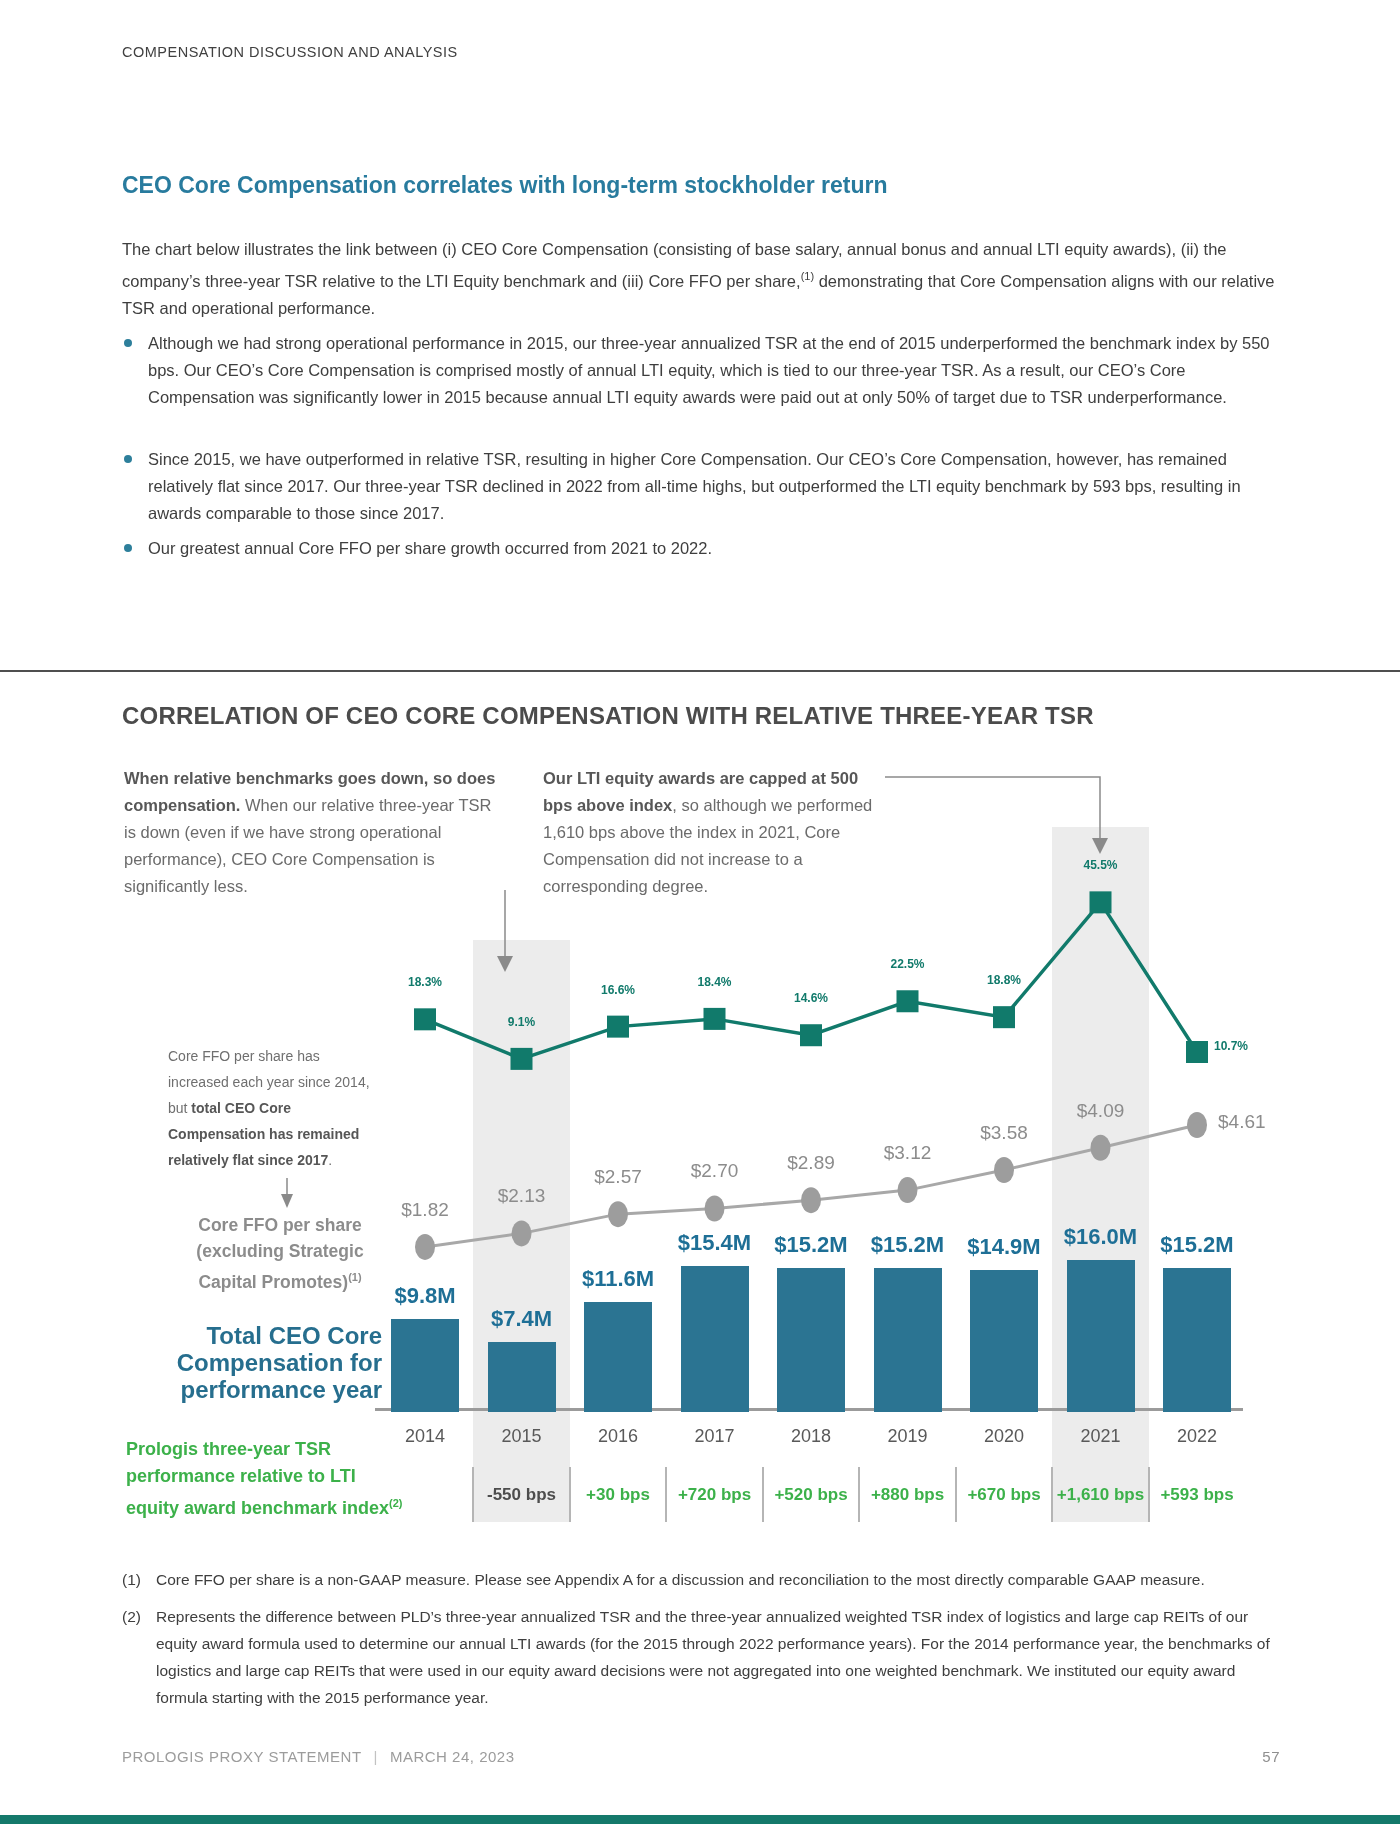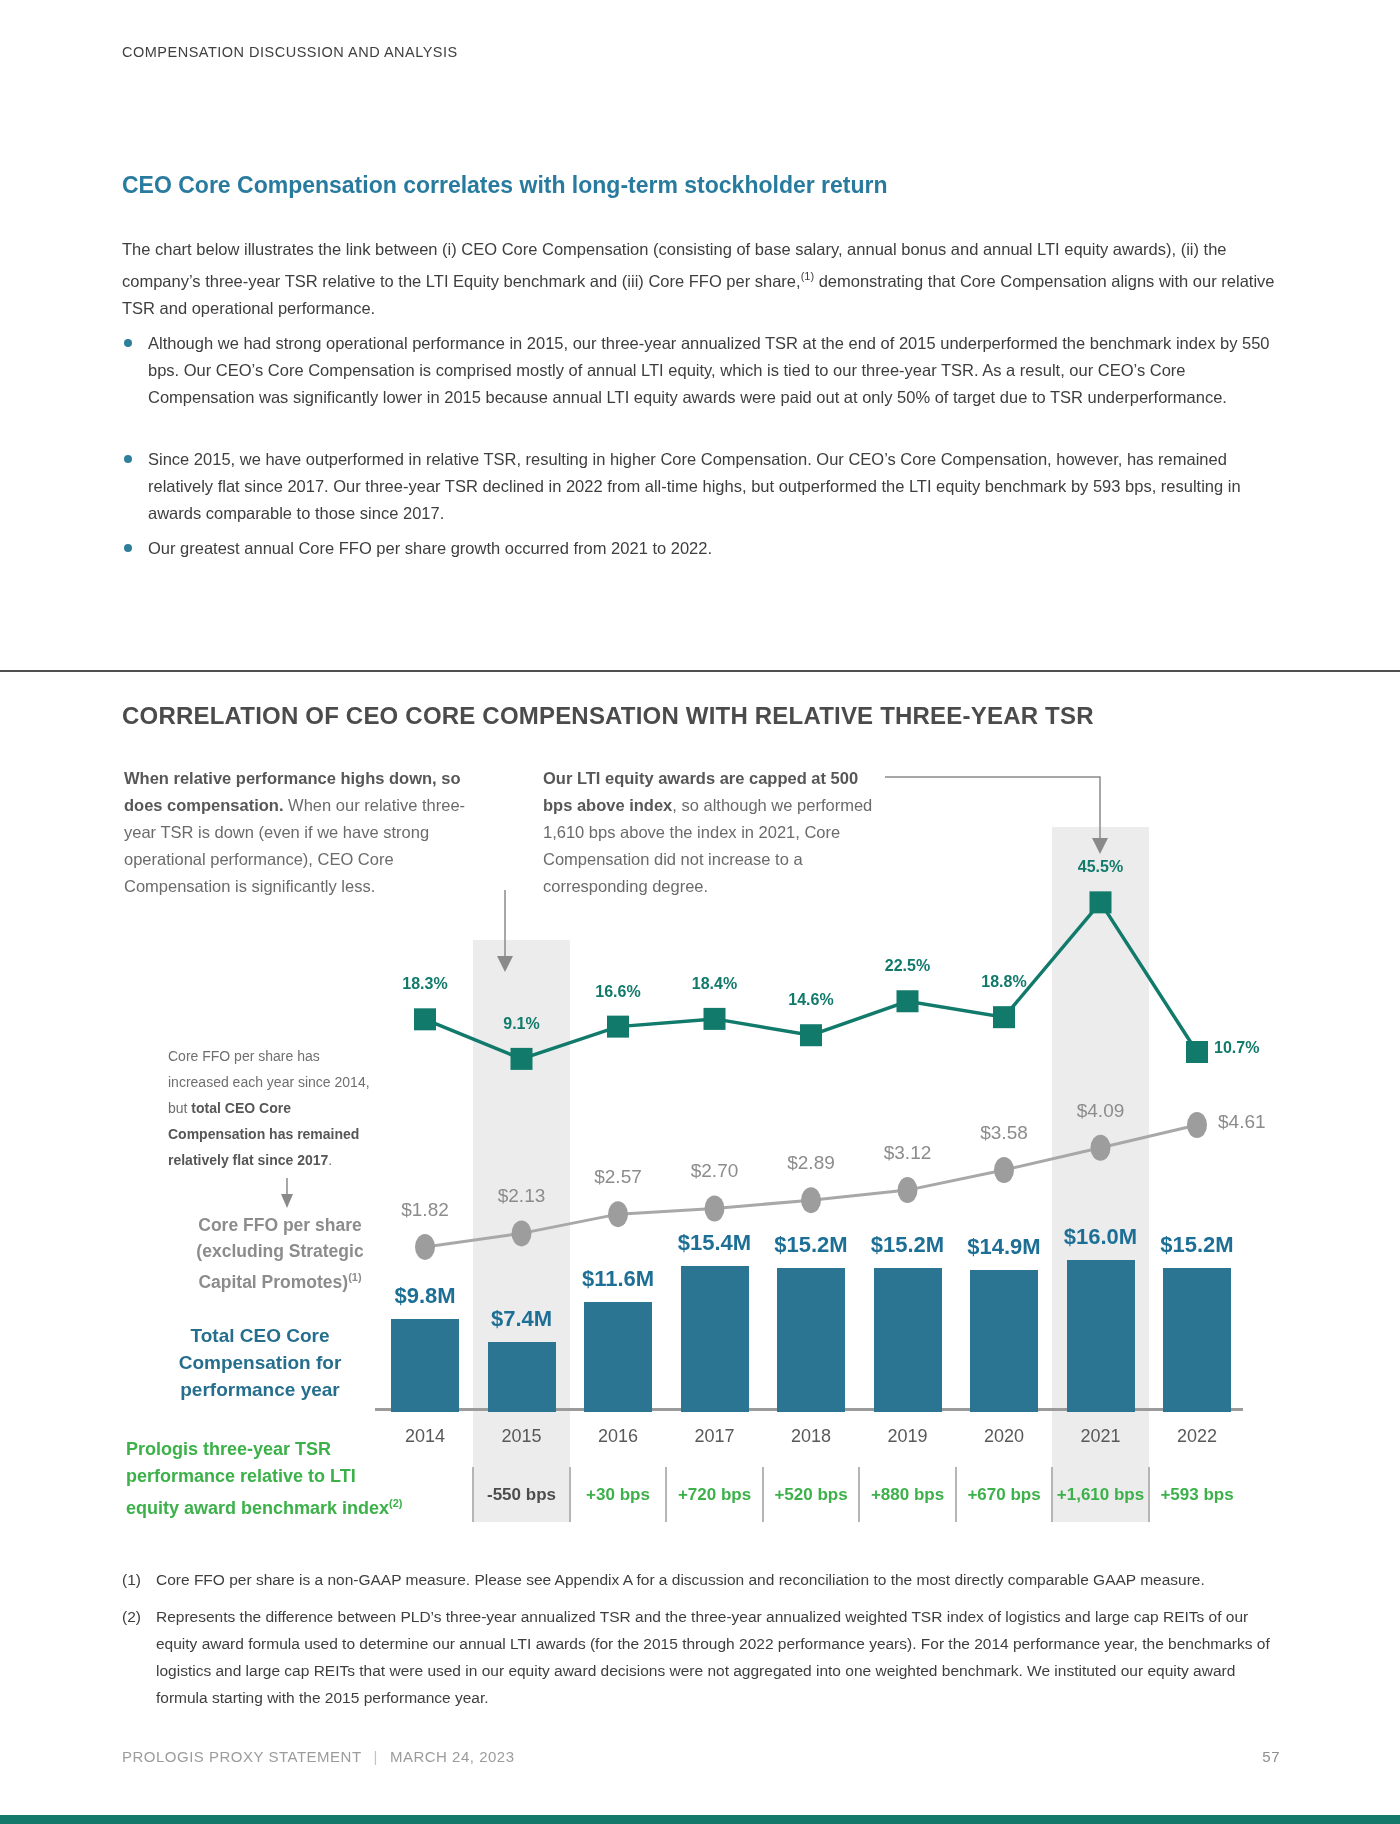--- a/index.html
+++ b/index.html
@@ -18,33 +18,33 @@
   .ann{font-size:16.5px;line-height:27px;color:#6b6b6b;}
   .ann b{color:#575757;}
   .ann-left{left:124px;top:25px;width:372px;}
   .ann-right{left:543px;top:25px;width:348px;}
   .tsr-axis-label{left:100px;top:220px;width:266px;text-align:right;font-weight:bold;
                   color:#117a6b;font-size:17.5px;line-height:25px;white-space:pre-line;}
   .ffo-note{left:124px;top:303px;width:215px;font-size:14px;line-height:26px;color:#6f6f6f;margin-left:44px;}
   .ffo-note b{color:#565656;}
   .ffo-axis-label{left:160px;top:472px;width:240px;text-align:center;font-weight:bold;
                   color:#8c8c8c;font-size:17.5px;line-height:26px;white-space:pre-line;}
-  .bars-axis-label{left:138px;top:582px;width:244px;text-align:center;font-weight:bold;
-                  color:#266e8e;font-size:19px;line-height:27px;white-space:pre-line;}
+  .bars-axis-label{left:138px;top:582px;width:244px;text-align:right;font-weight:bold;
+                  color:#266e8e;font-size:24px;line-height:27px;white-space:pre-line;}
   .bps-axis-label{left:126px;top:696px;width:310px;font-weight:bold;
                   color:#3cb14a;font-size:18px;line-height:27px;white-space:pre-line;}
   .band{position:absolute;background:#ececec;}
   .axis-line{position:absolute;left:375px;top:668px;width:868px;height:3px;background:#9b9b9b;}
   .bar{position:absolute;background:#2b7492;}
   .bar-label{position:absolute;font-size:22px;font-weight:bold;color:#1e6f96;text-align:center;}
   .year-label{position:absolute;font-size:18px;color:#595959;text-align:center;}
   .bps-value{position:absolute;font-size:17px;font-weight:bold;color:#3cb14a;text-align:center;}
   .bps-value.neg{color:#4d4d4d;}
   .bps-sep{position:absolute;width:2px;background:#b5b5b5;}
-  .tsr-pt{position:absolute;font-size:16px;font-weight:bold;color:#117a6b;text-align:center;}
+  .tsr-pt{position:absolute;font-size:12px;font-weight:bold;color:#117a6b;text-align:center;}
   .ffo-pt{position:absolute;font-size:19px;color:#8c8c8c;text-align:center;}
   .footnotes{left:122px;top:1566px;width:1158px;font-size:15.5px;line-height:27px;color:#3e3e3e;}
   .fn{position:relative;padding-left:34px;margin-bottom:10px;}
   .fn-marker{position:absolute;left:0;top:0;}
   .footer{left:122px;top:1748px;width:1158px;font-size:15px;color:#9c9c9c;letter-spacing:.5px;}
   .footer .sep{margin:0 12px;color:#c2c2c2;}
   .page-num{position:absolute;right:0;top:0;color:#8f8f8f;}
   .bottom-bar{left:0;bottom:0;width:1400px;height:9px;background:#14796b;}
 </style>
 </head>
@@ -72,21 +72,21 @@
   </div>
 
   <div class="abs divider"></div>
 
   <div class="abs figure-title">CORRELATION OF CEO CORE COMPENSATION WITH RELATIVE THREE-YEAR TSR</div>
 
   <div class="abs figure" id="figure">
       <div class="band" style="left: 1052px; top: 87px; width: 97px; height: 695px;"></div>
       <div class="band" style="left: 473px; top: 200px; width: 97px; height: 582px;"></div>
 
-    <div class="abs ann ann-left"><b>When relative performance highs down, so does compensation.</b><span> When our relative three-year TSR is down (even if we have strong operational performance), CEO Core Compensation is significantly less.</span></div>
+    <div class="abs ann ann-left"><b>When relative benchmarks goes down, so does compensation.</b><span> When our relative three-year TSR is down (even if we have strong operational performance), CEO Core Compensation is significantly less.</span></div>
 
     <div class="abs ann ann-right"><b>Our LTI equity awards are capped at 500 bps above index</b><span>, so although we performed 1,610 bps above the index in 2021, Core Compensation did not increase to a corresponding degree.</span></div>
 
 
     <div class="abs ffo-note"><span>Core FFO per share has increased each year since 2014, but </span><b>total CEO Core Compensation has remained relatively flat since 2017</b><span>.</span></div>
 
     <div class="abs ffo-axis-label"><span>Core FFO per share
 (excluding Strategic
 Capital Promotes)</span><sup>(1)</sup></div>
 

